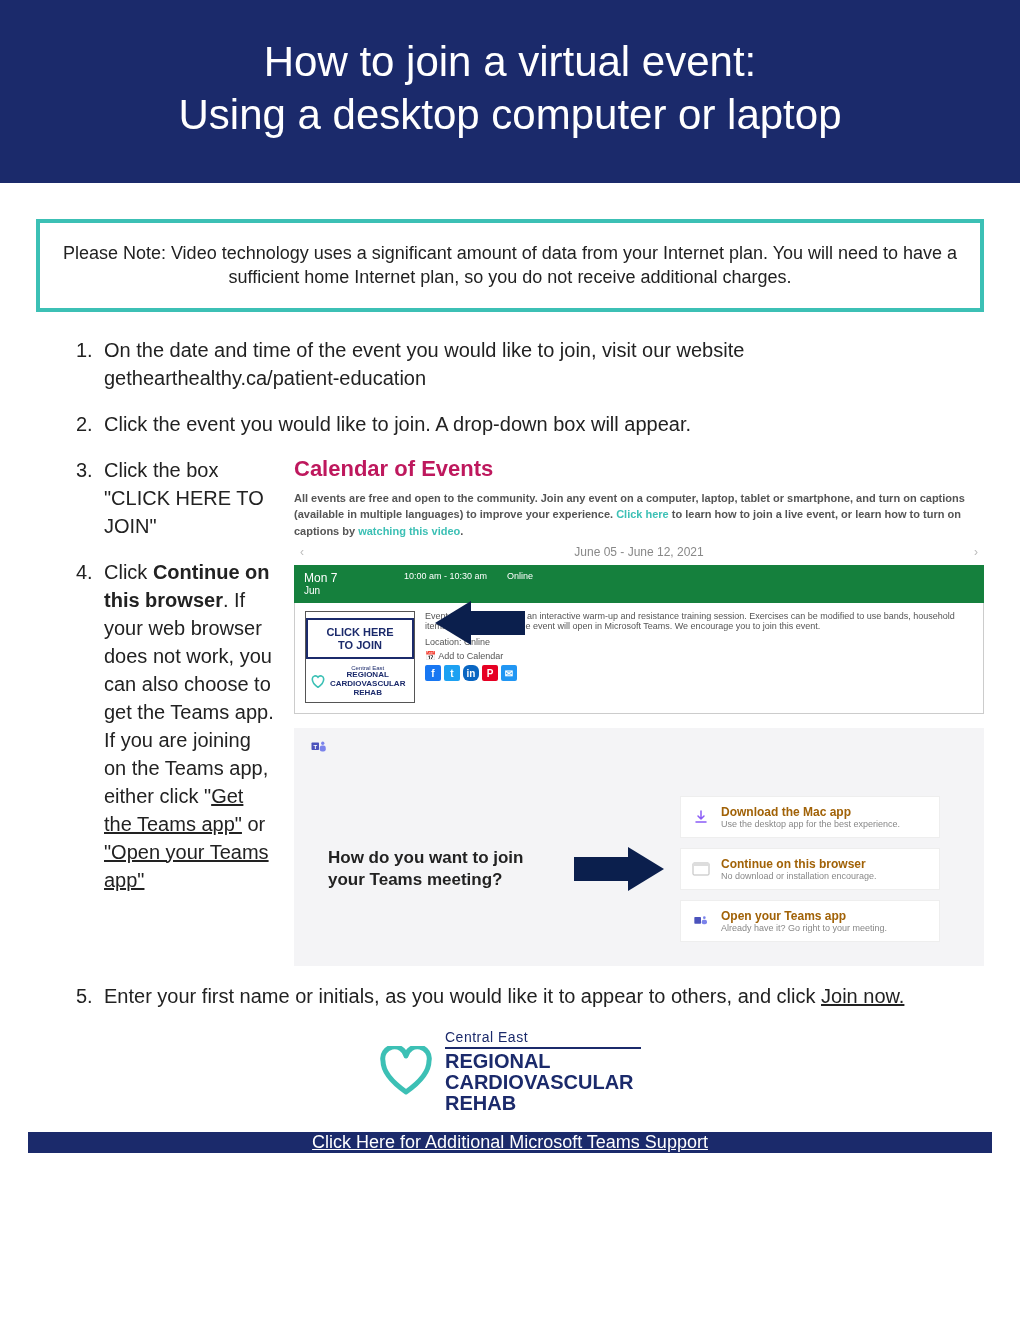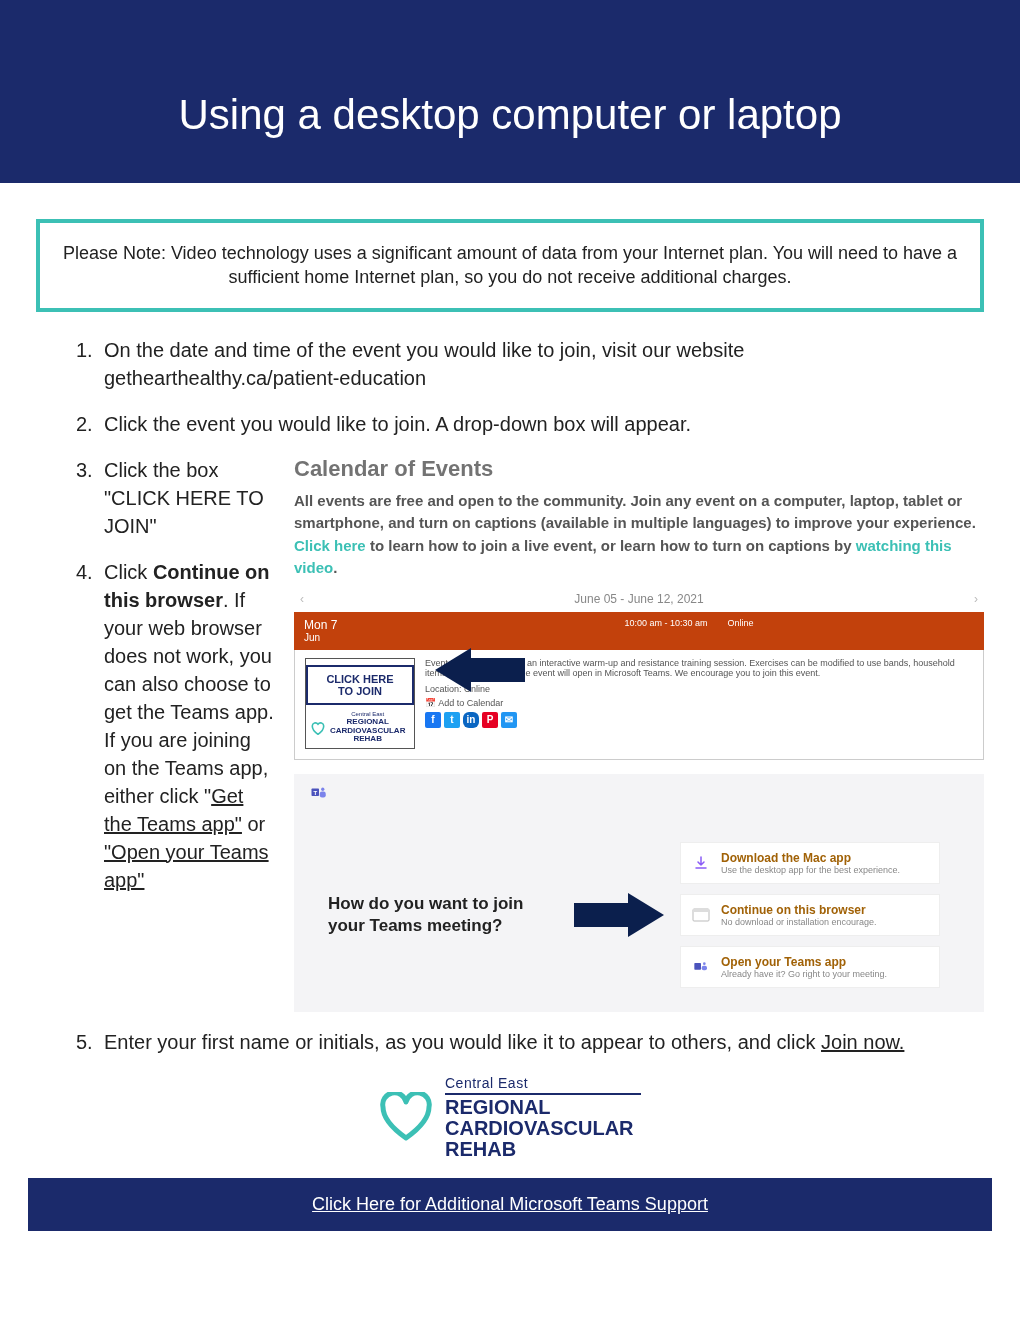--- a/index.html
+++ b/index.html
@@ -29,30 +29,30 @@
   ol.steps { list-style: none; padding-left: 40px; }
   ol.steps > li { margin-bottom: 18px; font-size: 20px; line-height: 1.4; display: flex; }
   ol.steps > li .num { min-width: 28px; }
   ol.steps > li .txt { flex: 1; }
   .u { text-decoration: underline; }
   .row34 { display: flex; gap: 18px; align-items: flex-start; }
   .row34 .leftcol { width: 200px; font-size: 20px; line-height: 1.4; }
   .row34 .leftcol .blk { margin-bottom: 18px; }
   .row34 .rightcol { flex: 1; }
   
-  .cal-title { color: #737373; font-weight: 800; font-size: 22px; margin-bottom: 8px; }
-  .cal-desc { font-size: 15px; color: #555; font-weight: 600; line-height: 1.5; margin-bottom: 10px; }
+  .cal-title { color: #be185d; font-weight: 800; font-size: 22px; margin-bottom: 8px; }
+  .cal-desc { font-size: 11px; color: #555; font-weight: 600; line-height: 1.5; margin-bottom: 4px; }
   .cal-desc .lnk { color: #3cc0b5; }
   .cal-nav { display: flex; align-items: center; justify-content: space-between; font-size: 12px; color: #888; padding: 2px 6px 6px; }
   .cal-nav .arrow { color: #bbb; }
-  .cal-event-head { background: #c2410c; color: #fff; display: flex; padding: 6px 10px; font-size: 12px; }
+  .cal-event-head { background: #15803d; color: #fff; display: flex; padding: 6px 10px; font-size: 12px; }
   .cal-event-head .date { width: 100px; line-height: 1.2; }
   .cal-event-head .title { flex: 1; text-align: center; }
   .cal-event-head .title .t { font-weight: 600; }
-  .cal-event-head .title .sub { font-size: 9px; display: flex; gap: 20px; justify-content: center; }
+  .cal-event-head .title .sub { font-size: 9px; display: flex; gap: 20px; }
   .cal-event-body { border: 1px solid #ccc; border-top: none; padding: 8px 10px 10px; display: flex; gap: 10px; position: relative; }
   .join-panel { border: 1px solid #555; padding: 2px 0; width: 110px; text-align: center; }
   .join-btn { border: 2px solid #1b2a6b; color: #1b2a6b; font-weight: 700; font-size: 11px; padding: 6px 4px; margin: 4px auto; line-height: 1.1; }
   .org-block { font-size: 8px; color: #1b2a6b; font-weight: 700; line-height: 1.1; padding: 2px 4px; display:flex; align-items:center; gap:4px;}
   .ev-details { flex: 1; font-size: 9px; color: #555; }
   .ev-details .det { margin-bottom: 6px; }
   .ev-details .loc { margin-bottom: 4px; }
   .ev-details .addcal { font-size: 9px; margin-bottom: 4px; }
   .social { display: flex; gap: 3px; }
   .sic { width: 16px; height: 16px; border-radius: 2px; display:flex; align-items:center; justify-content:center; color:#fff; font-size:10px; font-weight:700; font-family: Arial, sans-serif;}
@@ -72,29 +72,29 @@
   .opt { background:#fff; border:1px solid #eee; padding:8px 10px; display:flex; gap:10px; align-items:center; }
   .opt .oic { width:20px; height:20px; display:flex; align-items:center; justify-content:center; }
   .opt .otxt .ot { font-size:12px; font-weight:600; color:#a16207; }
   .opt .otxt .os { font-size:9px; color:#888; }
   
   .logo-block { display:flex; align-items:center; justify-content:center; gap:12px; margin: 8px auto 18px; }
   .heart { width:54px; height:50px; }
   .logo-txt { color:#1b2a6b; }
   .logo-txt .ce { font-size:14px; letter-spacing:0.5px; border-bottom:2px solid #1b2a6b; padding-bottom:2px; margin-bottom:2px; display:inline-block; width:196px;}
   .logo-txt .big { font-weight:800; font-size:20px; line-height:1.05; }
-  .footer-link { background:#1b2a6b; color:#fff; text-align:center; font-size:18px; padding:16px 0; margin: 0 28px 8px; text-decoration:underline; }
+  .footer-link { background:#1b2a6b; color:#fff; text-align:center; font-size:18px; padding:0 0; margin: 0 28px 8px; text-decoration:underline; }
   svg { display:block; }
 </style>
 </head>
 <body>
 
 <div class="header-banner">
   <h1>
-    <br>
+    <span>How to join a virtual event:</span><br>
     <span>Using a desktop computer or laptop</span>
   </h1>
 </div>
 
 <div class="content">
 
   <div class="note-box">
     <span>Please Note: Video technology uses a significant amount of data from your Internet plan. You will need to have a sufficient home Internet plan, so you do not receive additional charges.</span>
   </div>
 

